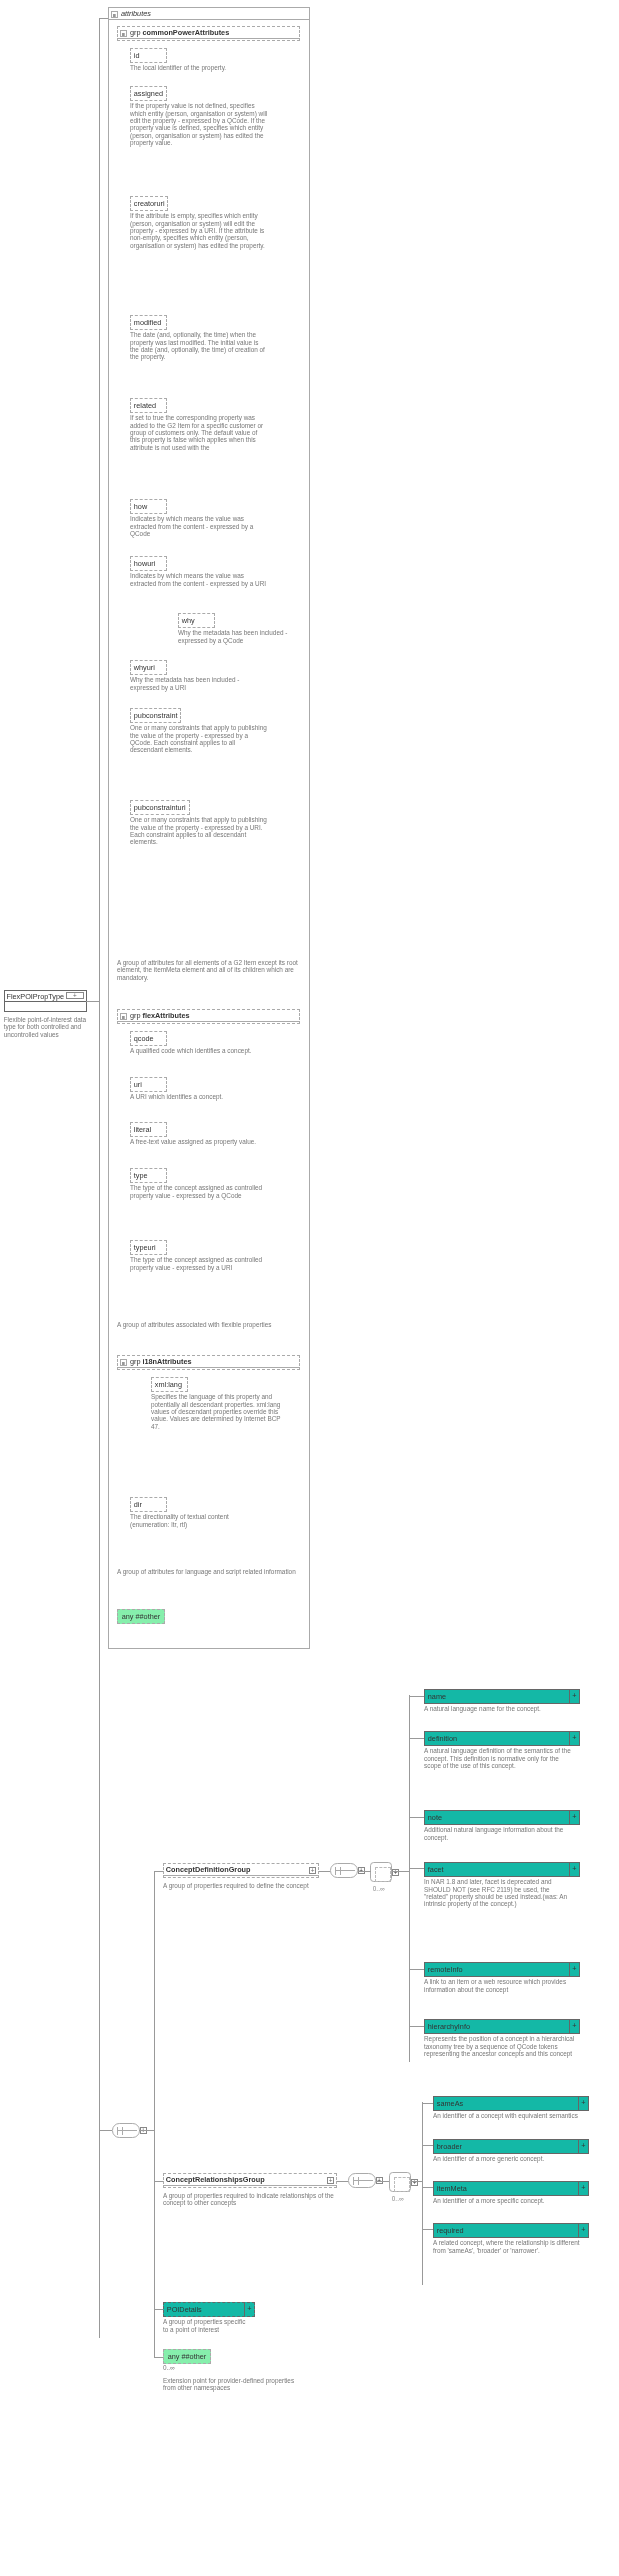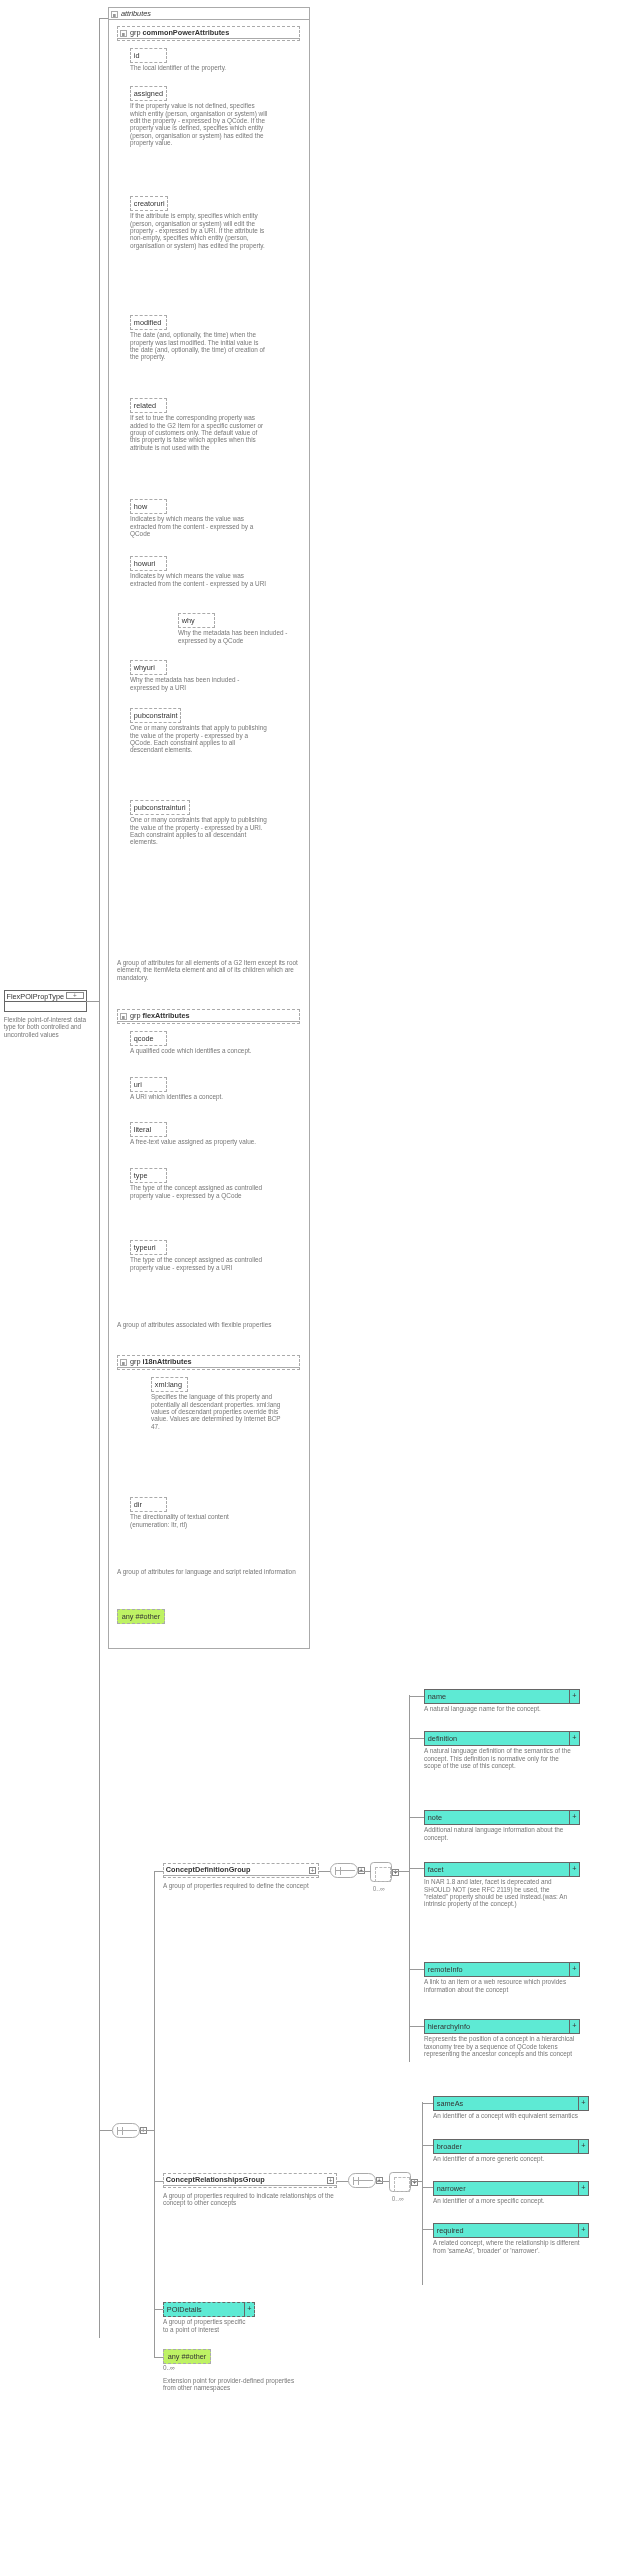--- a/index.html
+++ b/index.html
@@ -18,36 +18,36 @@
 .grpbox.dashed{border-style:dashed}
 .grphdr{height:12px;padding:0.9px 1.8px;border-bottom:0.9px solid #aaa;display:flex;align-items:flex-end}
 .grphdr .at{display:inline-block;width:7.3px;height:7.3px;border:0.9px solid #aaa;margin-right:2.8px;font-size:5.5px;line-height:6.4px;text-align:center}
 .grphdr b{font-weight:bold}
 
 .attr{position:absolute;left:16.5px;width:147px}
 .attr .nm{border:0.9px dashed #aaa;padding:1.8px 2.8px;display:inline-block;min-width:37px;background:#fff}
 .attr .tx{font-size:6.4px;color:#777;line-height:7.3px;margin-top:1.8px;max-width:138px}
 
 .leaf{position:absolute;width:156px}
-.leafbox{border:0.9px solid #666;background:#5eead4;display:flex}
+.leafbox{border:0.9px solid #666;background:#14b8a6;display:flex}
 .leafbox .nm{flex:1;padding:1.8px 2.8px;border-right:0.9px solid #666}
 .leafbox .pl{width:9.2px;text-align:center;line-height:11px}
 .leaf .tx{font-size:6.4px;color:#777;line-height:7.3px;margin-top:1.8px;padding-right:5.5px}
 
 .seq{position:absolute;width:27.5px;height:14.7px;border:0.9px solid #aaa;border-radius:7.3px;background:#fff}
 .seq::before{content:"";position:absolute;left:3.7px;top:6.4px;width:20px;height:0.9px;background:#aaa}
 .seq::after{content:"";position:absolute;left:3.7px;top:2.8px;width:4.6px;height:8.3px;border-left:0.9px solid #aaa;border-right:0.9px solid #aaa}
 .seq .pl{position:absolute;right:-8.3px;top:2.8px;width:7.3px;height:7.3px;border:0.9px solid #888;font-size:6.4px;text-align:center;line-height:6.4px;background:#fff}
 
 .cho{position:absolute;width:22px;height:20px;border:0.9px solid #aaa;border-radius:3.7px;background:#fff}
 .cho::before{content:"";position:absolute;left:3.7px;top:3.7px;width:14.7px;height:13px;border:0.9px dashed #bbb}
 .cho .pl{position:absolute;right:-8.3px;top:5.5px;width:7.3px;height:7.3px;border:0.9px solid #888;font-size:6.4px;text-align:center;line-height:6.4px;background:#fff}
 .cho .card{position:absolute;left:1.8px;top:22px;font-size:6.4px;color:#888}
 
-.anybox{position:absolute;border:0.9px dashed #aaa;padding:1.8px 3.7px;background:#bef264}
+.anybox{position:absolute;border:0.9px dashed #aaa;padding:1.8px 3.7px;background:#86efac}
 
 .grpdesc{position:absolute;font-size:6.4px;color:#777;line-height:7.3px}
 </style>
 </head>
 <body>
 <div class="canvas">
 
 <div class="root-box">
   <div class="hdr">
         <span>FlexPOIPropType</span>
@@ -218,21 +218,21 @@
       <div class="leaf" style="left: 433px; top: 2139px;">
         <div class="leafbox">
           <span class="nm">broader</span>
           <span class="pl">+</span>
         </div>
         <div class="tx">An identifier of a more generic concept.</div>
       </div>
       <div class="hline" style="left: 422px; top: 2145px; width: 11px;"></div>
       <div class="leaf" style="left: 433px; top: 2181px;">
         <div class="leafbox">
-          <span class="nm">narrower</span>
+          <span class="nm">itemMeta</span>
           <span class="pl">+</span>
         </div>
         <div class="tx">An identifier of a more specific concept.</div>
       </div>
       <div class="hline" style="left: 422px; top: 2187px; width: 11px;"></div>
       <div class="leaf" style="left: 433px; top: 2223px;">
         <div class="leafbox">
           <span class="nm">required</span>
           <span class="pl">+</span>
         </div>

